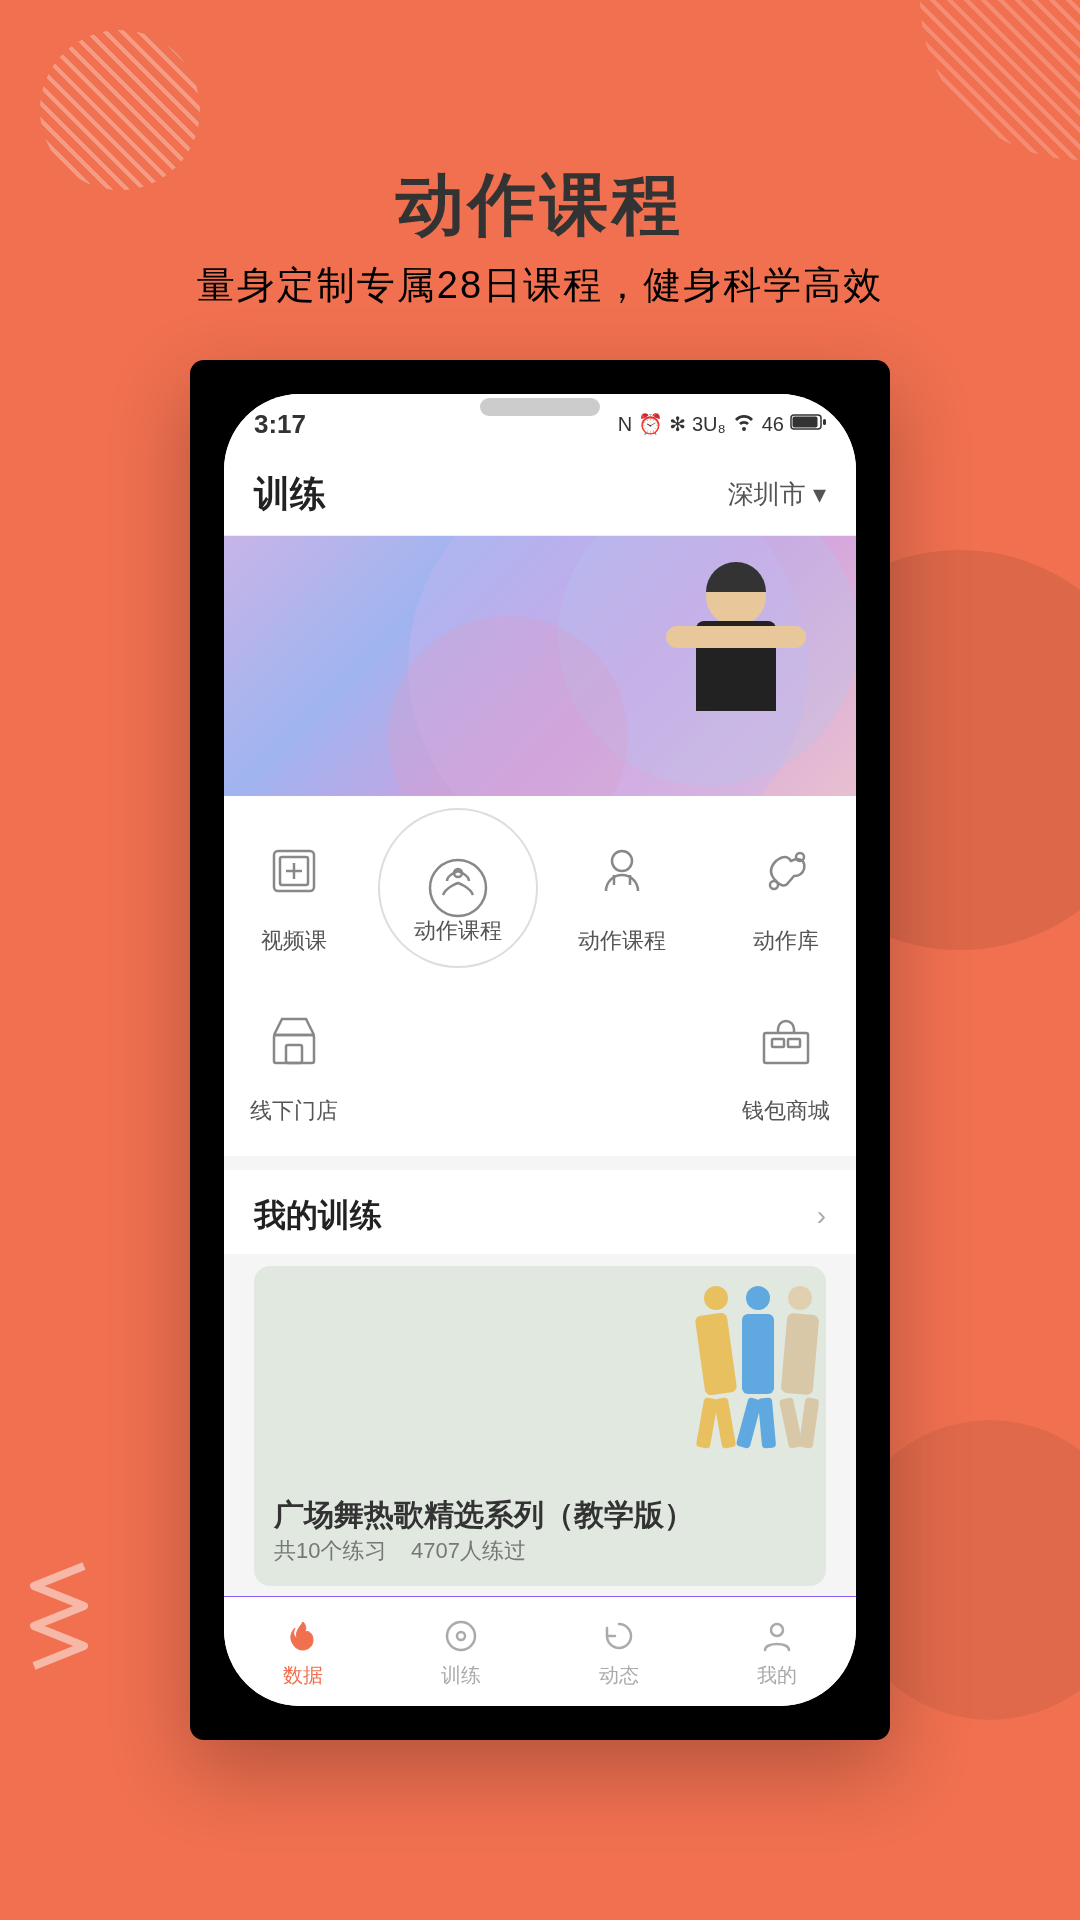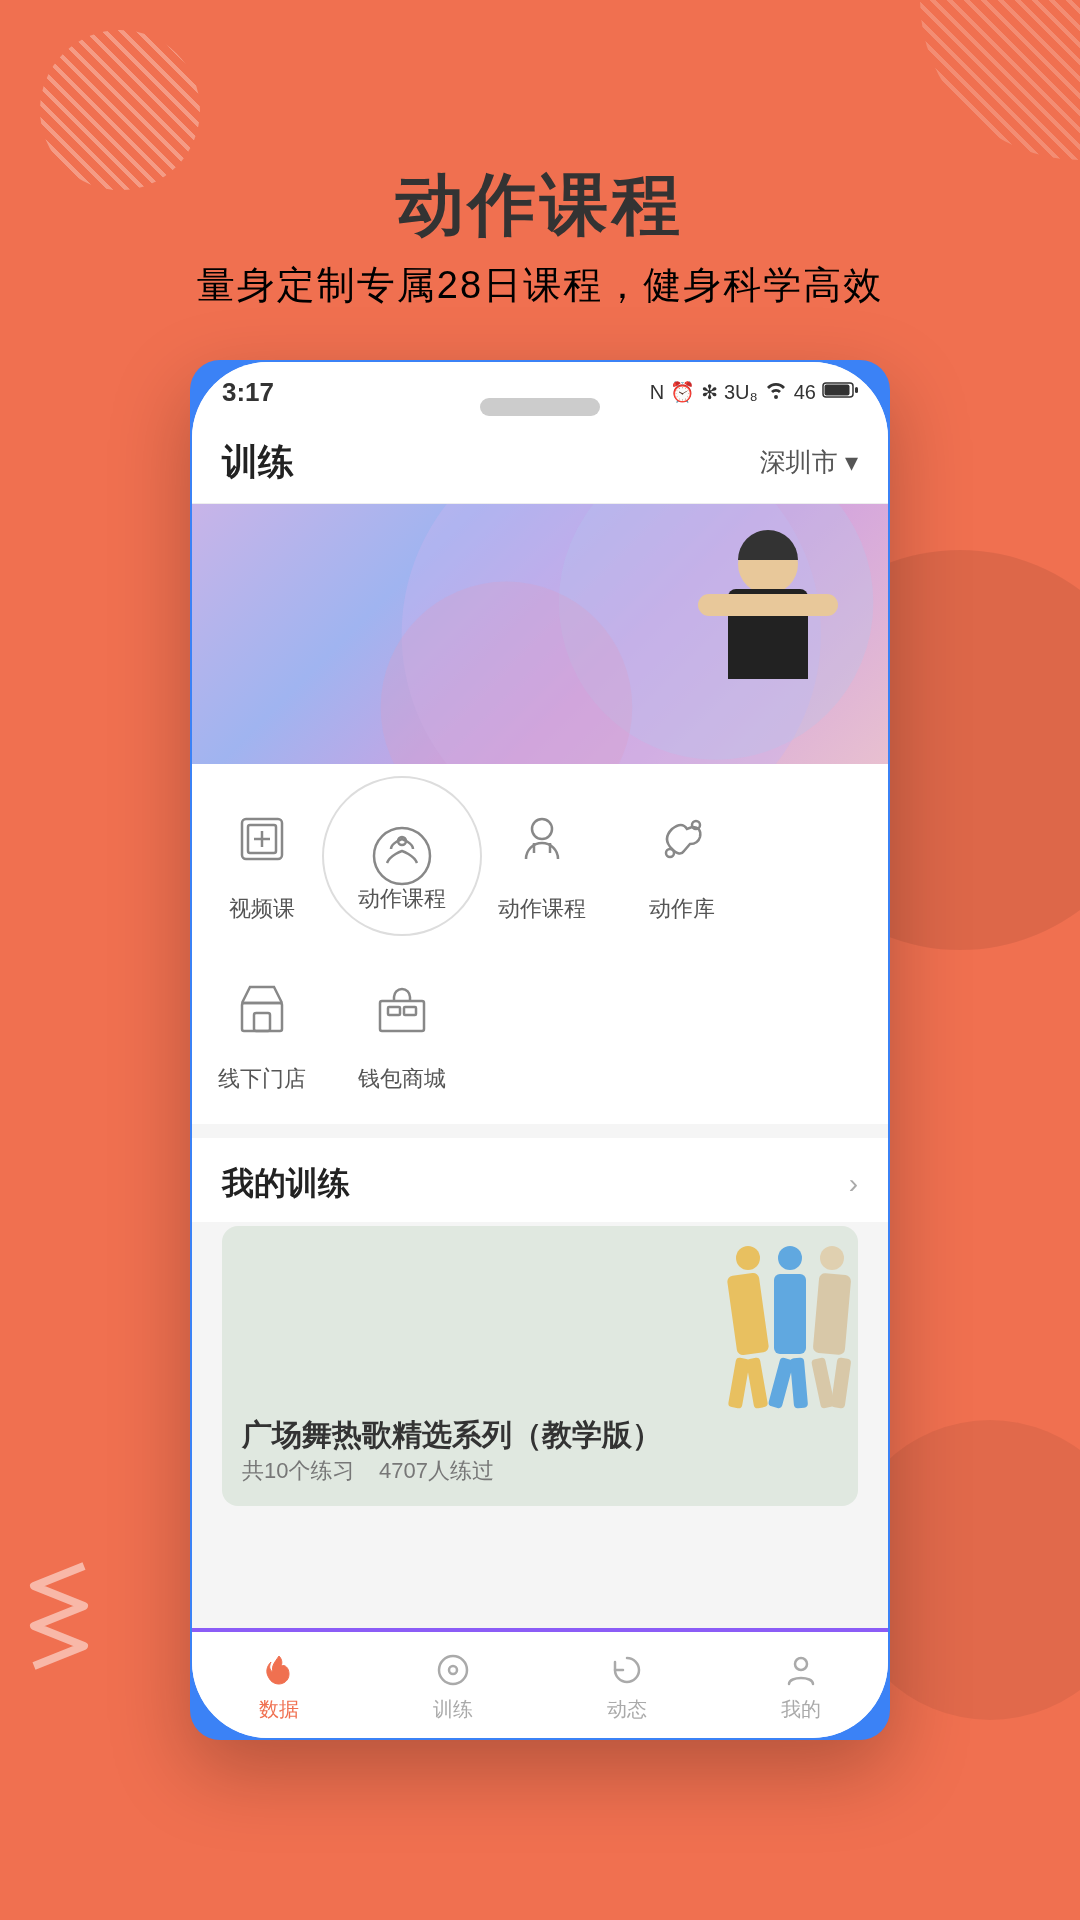--- a/index.html
+++ b/index.html
@@ -89,24 +89,24 @@
       position: absolute;
       top: 360px;
       left: 50%;
       transform: translateX(-50%);
       width: 700px;
       height: 1380px;
     }
     .phone-outer {
       width: 100%;
       height: 100%;
-      background: #3b82f6;
-      border-radius: 30px;
+      background: #000000;
+      border-radius: 14px;
       box-shadow: 0 30px 80px rgba(0,0,0,0.25);
-      padding: 2px;
+      padding: 34px;
       position: relative;
     }
     .phone-inner {
       width: 100%;
       height: 100%;
       background: #f5f5f5;
       border-radius: 76px;
       overflow: hidden;
       position: relative;
     }
@@ -198,21 +198,21 @@
       height: 240px;
     }
 
     
     .menu-section {
       background: #fff;
       padding: 20px 0;
     }
     .menu-row {
       display: flex;
-      justify-content: flex-start;
+      justify-content: space-between;
       padding: 10px 0;
     }
     .menu-item {
       display: flex;
       flex-direction: column;
       align-items: center;
       gap: 10px;
       width: 140px;
       position: relative;
     }
@@ -245,24 +245,24 @@
       color: #222;
     }
     .section-more {
       color: #aaa;
       font-size: 28px;
     }
 
     
     .training-card {
       background: #e0e8e0;
-      margin: 4px 30px;
+      margin: 12px 30px;
       border-radius: 16px;
       overflow: hidden;
-      height: 280px;
+      height: 320px;
       position: relative;
     }
     .training-card-content {
       padding: 20px;
       position: relative;
       height: 100%;
     }
     .dance-figures {
       display: flex;
       gap: 10px;
@@ -291,21 +291,21 @@
     .bottom-nav {
       position: absolute;
       bottom: 0;
       left: 0;
       right: 0;
       height: 110px;
       background: #fff;
       display: flex;
       align-items: center;
       justify-content: space-around;
-      border-top: 4px solid #8b5cf6;
+      border-top: 1px solid #8b5cf6;
     }
     .nav-item {
       display: flex;
       flex-direction: column;
       align-items: center;
       gap: 4px;
       width: 130px;
     }
     .nav-icon {
       width: 44px;

